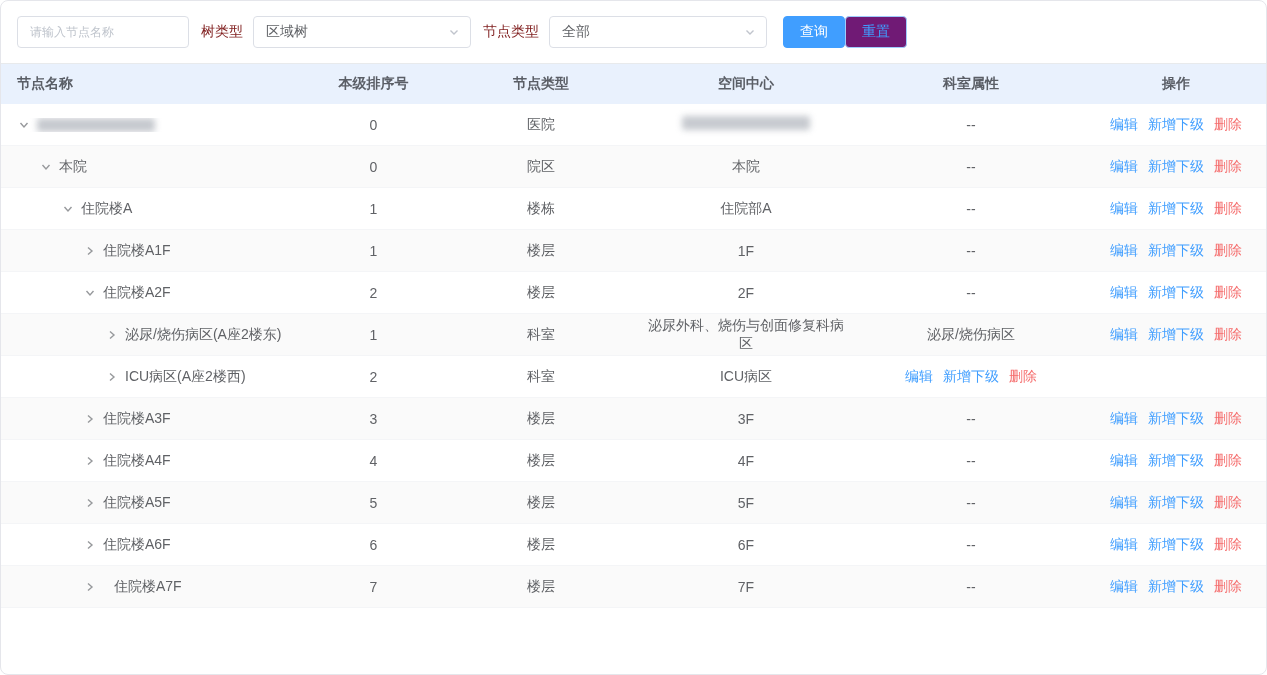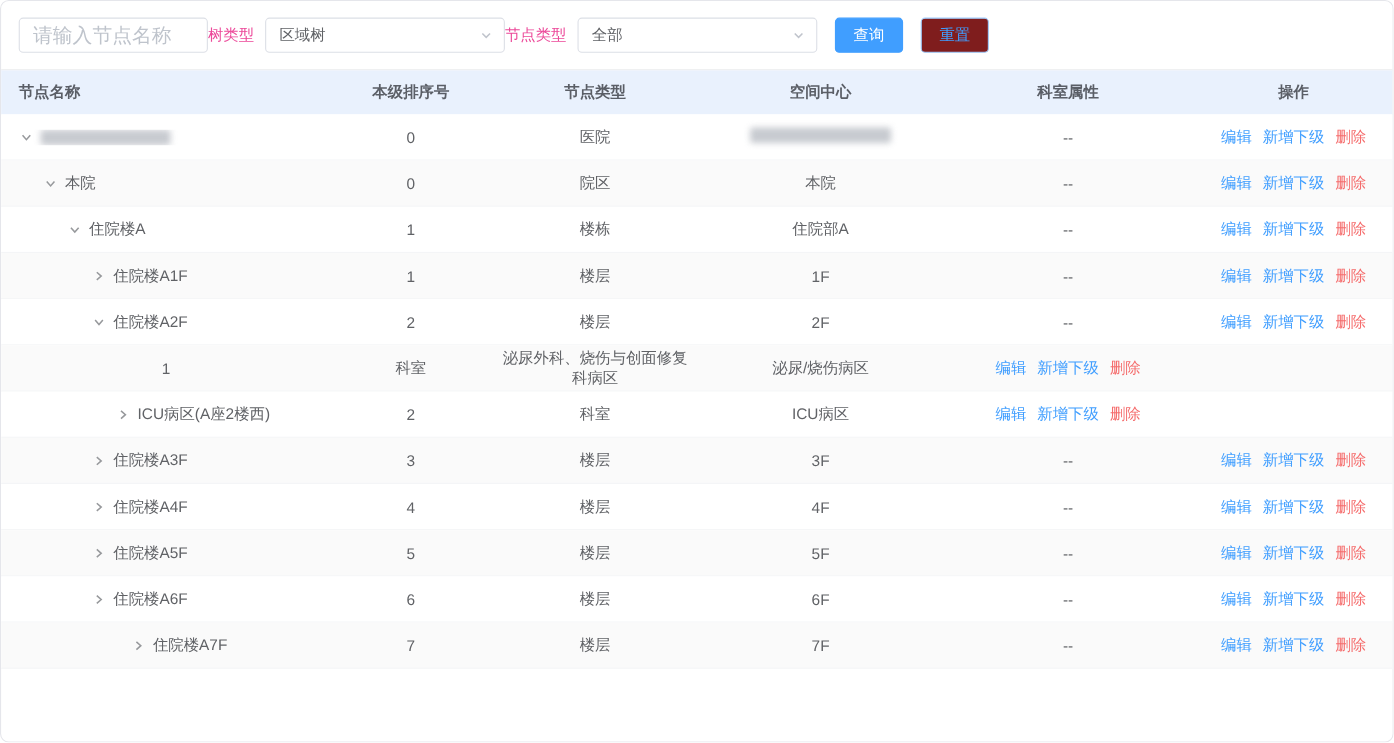--- a/index.html
+++ b/index.html
@@ -20,45 +20,45 @@
 
   
   .filter-bar {
     display: flex; align-items: center;
     padding: 15px 16px;
     border-bottom: 1px solid #e8eaec;
   }
   .text-input {
     width: 172px; height: 32px;
     border: 1px solid #dcdfe6; border-radius: 4px;
-    padding: 0 12px; font-size: 18px; color: #606266;
+    padding: 0 12px; font-size: 12px; color: #606266;
     outline: none; background: #fff;
     font-family: inherit;
   }
   .text-input::placeholder { color: #bfc4cc; }
-  .filter-label { margin-right: 10px; color: #ec4899; white-space: nowrap; }
+  .filter-label { margin-left: 12px; margin-right: 10px; color: #7f1d1d; white-space: nowrap; }
   .select {
     width: 218px; height: 32px;
     border: 1px solid #dcdfe6; border-radius: 4px;
     background: #fff;
     display: flex; align-items: center; justify-content: space-between;
     padding: 0 10px 0 12px;
     cursor: pointer;
   }
   .select .sel-value { color: #606266; }
   .chev { display: inline-flex; }
   .chev svg { display: block; }
   .btn {
     height: 32px; border-radius: 4px; border: 1px solid transparent;
     padding: 0 16px; font-size: 14px; cursor: pointer;
     display: inline-flex; align-items: center; justify-content: center;
     font-family: inherit;
   }
   .btn-primary { background: #409eff; border-color: #409eff; color: #fff; margin-left: 16px; }
-  .btn-plain { background: #7f1d1d; border-color: #9fccfd; color: #409eff; margin-left: 16px; }
+  .btn-plain { background: #701a75; border-color: #9fccfd; color: #409eff; }
 
   
   .export-row {
     display: flex; justify-content: flex-end;
     padding: 16px 16px 12px 16px;
   }
   .btn-export { background: #fff; border-color: #9fccfd; color: #409eff; margin-left: 0; height: 30px; }
 
   
   .table { width: 100%; }
@@ -207,20 +207,28 @@
             </span>
             <span>住院楼A2F</span>
           </div>
           <div class="td center">2</div>
           <div class="td center">楼层</div>
           <div class="td center">2F</div>
           <div class="td center">--</div>
           <div class="td actions-cell"><a class="link link-blue">编辑</a><a class="link link-blue">新增下级</a><a class="link link-red">删除</a></div>
         </div>
         <div class="tr stripe">
+          <div class="td name-cell" style="padding-left: 104px;">
+            <span class="caret">
+              <svg width="12" height="12" viewBox="0 0 12 12">
+                <path d="M4 2.5 L8 6 L4 9.5" fill="none" stroke="#97999c" stroke-width="1.4"></path>
+              </svg>
+            </span>
+            <span>泌尿/烧伤病区(A座2楼东)</span>
+          </div>
           <div class="td center">1</div>
           <div class="td center">科室</div>
           <div class="td center">泌尿外科、烧伤与创面修复科病区</div>
           <div class="td center">泌尿/烧伤病区</div>
           <div class="td actions-cell"><a class="link link-blue">编辑</a><a class="link link-blue">新增下级</a><a class="link link-red">删除</a></div>
         </div>
         <div class="tr">
           <div class="td name-cell" style="padding-left: 104px;">
             <span class="caret">
               <svg width="12" height="12" viewBox="0 0 12 12">
@@ -288,21 +296,21 @@
             </span>
             <span>住院楼A6F</span>
           </div>
           <div class="td center">6</div>
           <div class="td center">楼层</div>
           <div class="td center">6F</div>
           <div class="td center">--</div>
           <div class="td actions-cell"><a class="link link-blue">编辑</a><a class="link link-blue">新增下级</a><a class="link link-red">删除</a></div>
         </div>
         <div class="tr stripe">
-          <div class="td name-cell" style="padding-left: 118px;">
+          <div class="td name-cell" style="padding-left: 82px; gap: 11px;">
             <span class="caret">
               <svg width="12" height="12" viewBox="0 0 12 12">
                 <path d="M4 2.5 L8 6 L4 9.5" fill="none" stroke="#97999c" stroke-width="1.4"></path>
               </svg>
             </span>
             <span>住院楼A7F</span>
           </div>
           <div class="td center">7</div>
           <div class="td center">楼层</div>
           <div class="td center">7F</div>

